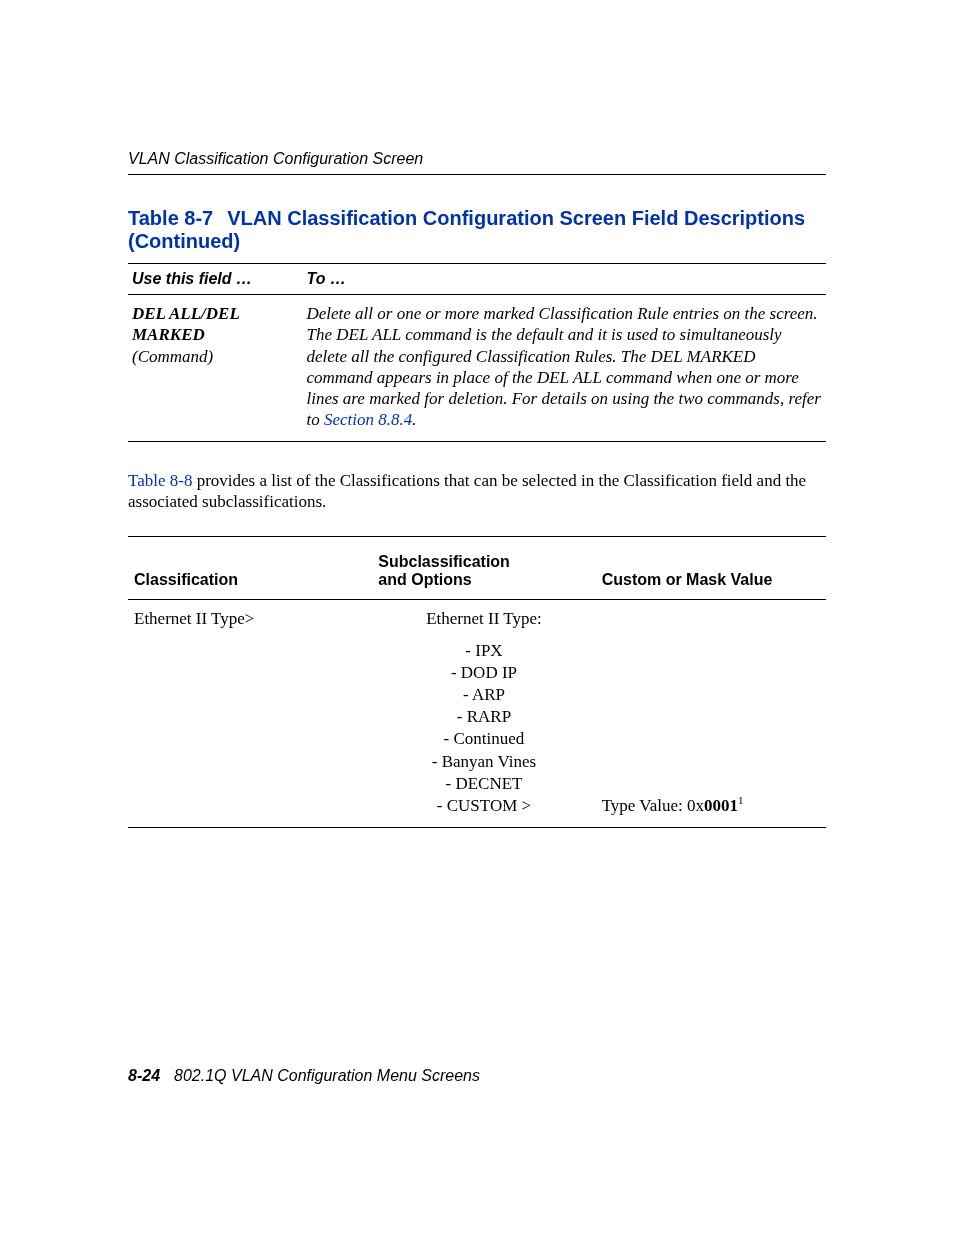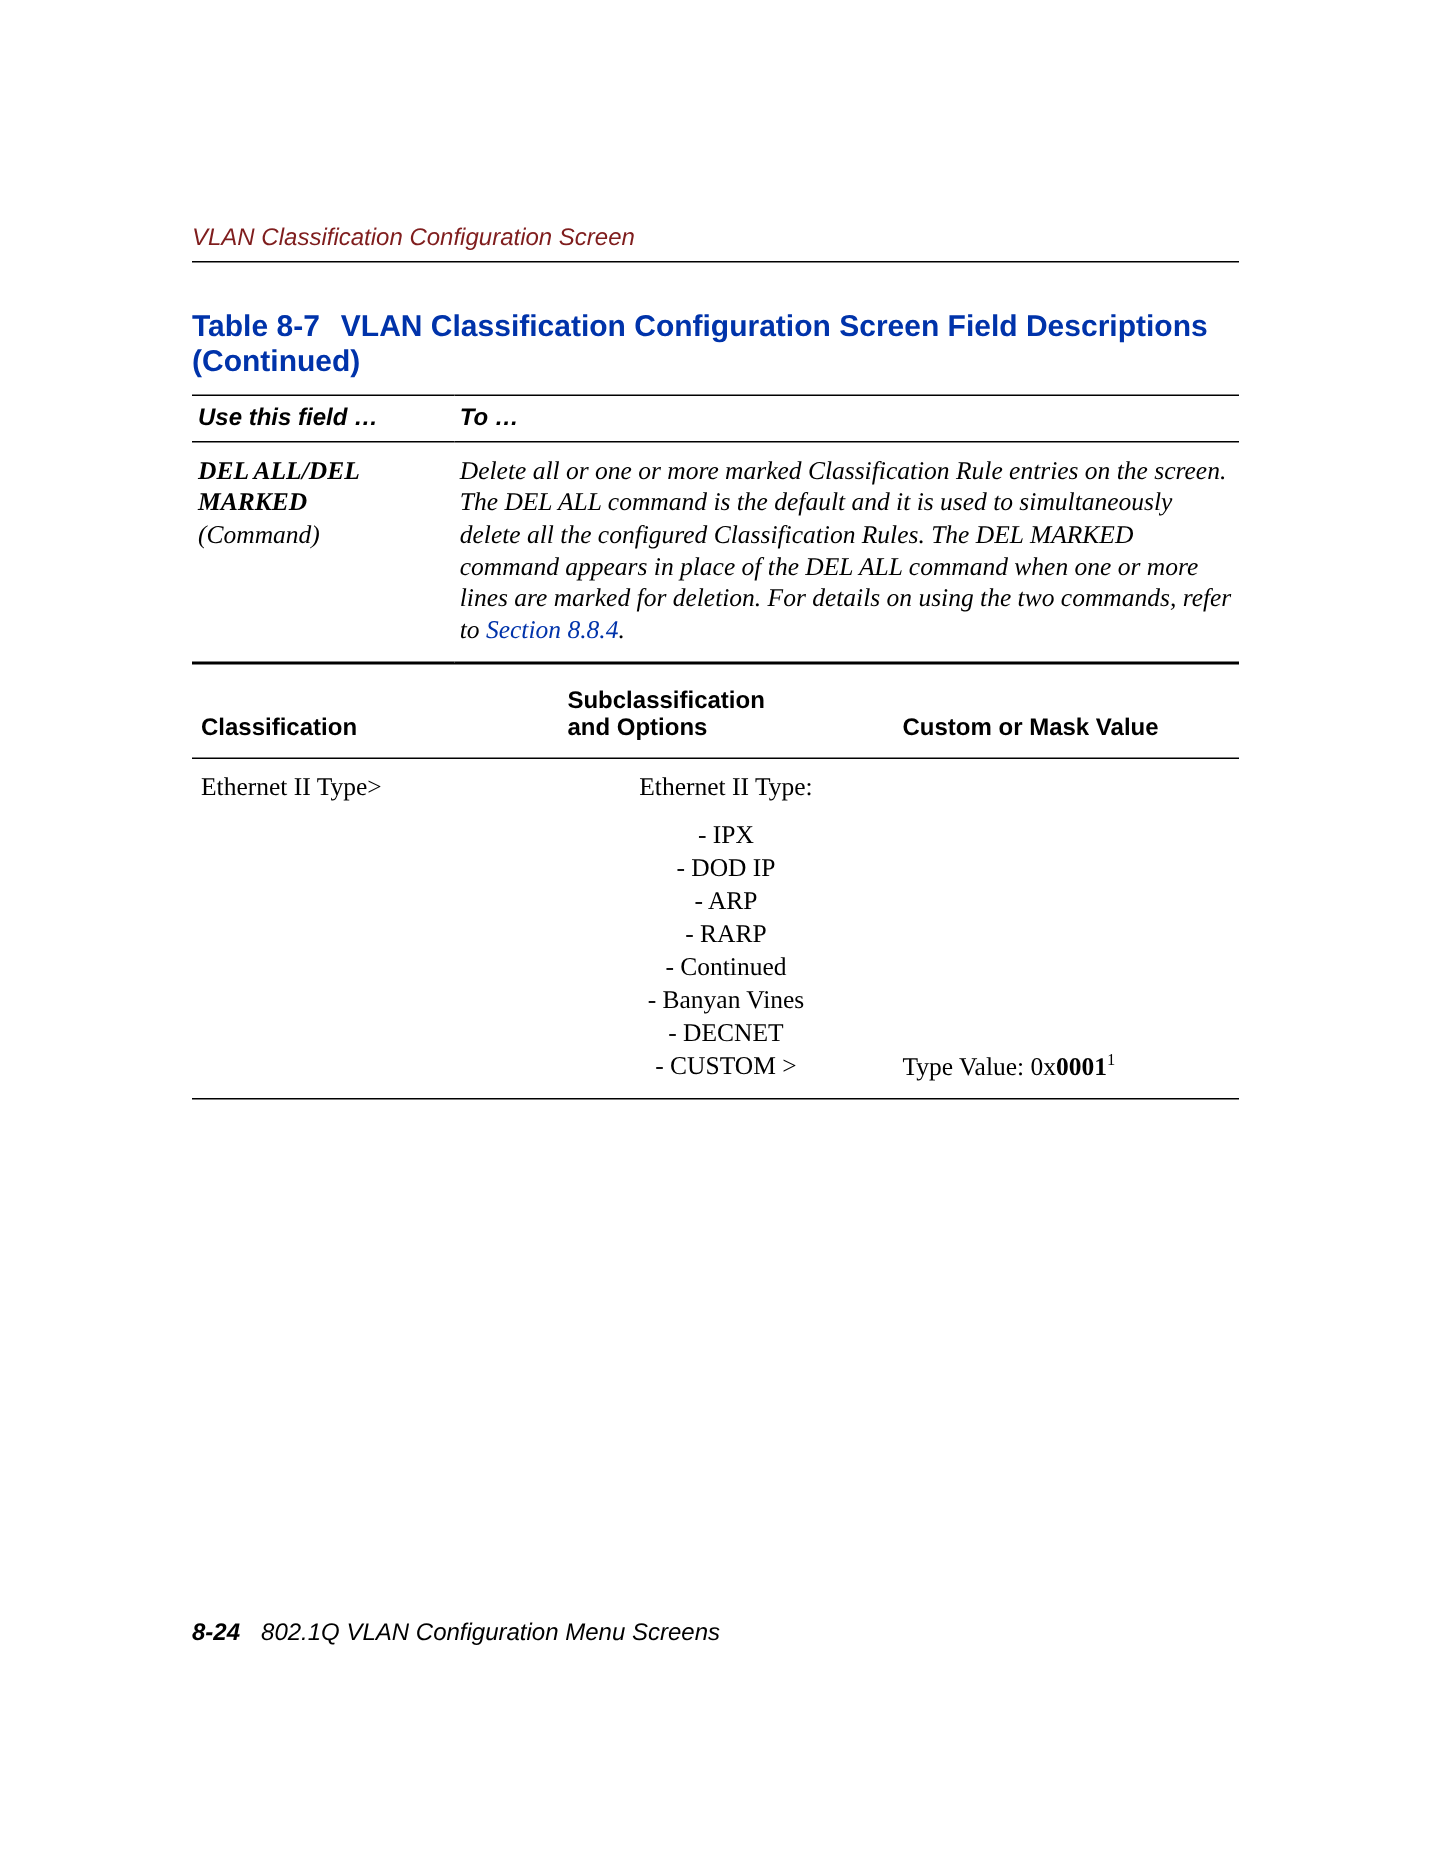--- a/index.html
+++ b/index.html
@@ -14,21 +14,21 @@
     box-sizing: border-box;
   }
   .page {
     padding: 150px 128px 0 128px;
     box-sizing: border-box;
   }
   .running-head {
     font-family: Arial, Helvetica, sans-serif;
     font-style: italic;
     font-size: 16px;
-    color: #7f1d1d;
+    color: #000000;
     padding-bottom: 6px;
     border-bottom: 1.5px solid #000;
     margin-bottom: 32px;
   }
   .table-caption {
     font-family: Arial, Helvetica, sans-serif;
     font-weight: bold;
     color: #0033aa;
     font-size: 20px;
     margin-bottom: 10px;
@@ -92,21 +92,21 @@
     line-height: 1.3;
   }
   .c1 { width: 35%; }
   .c2 { width: 32%; text-align: center; }
   .c3 { width: 33%; }
   .opts { margin-top: 10px; }
   .sup { font-size: 11px; vertical-align: super; }
   .footer {
     position: absolute;
     left: 128px;
-    bottom: 137px;
+    bottom: 150px;
     font-family: Arial, Helvetica, sans-serif;
     font-style: italic;
     font-size: 16px;
   }
   .footer .pg { font-weight: bold; font-style: italic; margin-right: 14px; }
 </style>
 </head>
 <body>
 
 <div class="page">
@@ -131,20 +131,23 @@
           <span class="bold">MARKED</span><br>
           <span>(Command)</span>
         </td>
         <td class="col2">
           <span>Delete all or one or more marked Classification Rule entries on the screen. The DEL ALL command is the default and it is used to simultaneously delete all the configured Classification Rules. The DEL MARKED command appears in place of the DEL ALL command when one or more lines are marked for deletion. For details on using the two commands, refer to </span><span class="link">Section 8.8.4</span><span>.</span>
         </td>
       </tr>
     </tbody>
   </table>
 
+  <p class="body-para">
+    <span class="link">Table 8-8</span><span> provides a list of the Classifications that can be selected in the Classification field and the associated subclassifications.</span>
+  </p>
 
 
   <table class="t88">
     <thead>
       <tr>
         <th class="c1">Classification</th>
         <th class="c2">
           <span>Subclassification</span><br>
           <span>and Options</span>
         </th>

